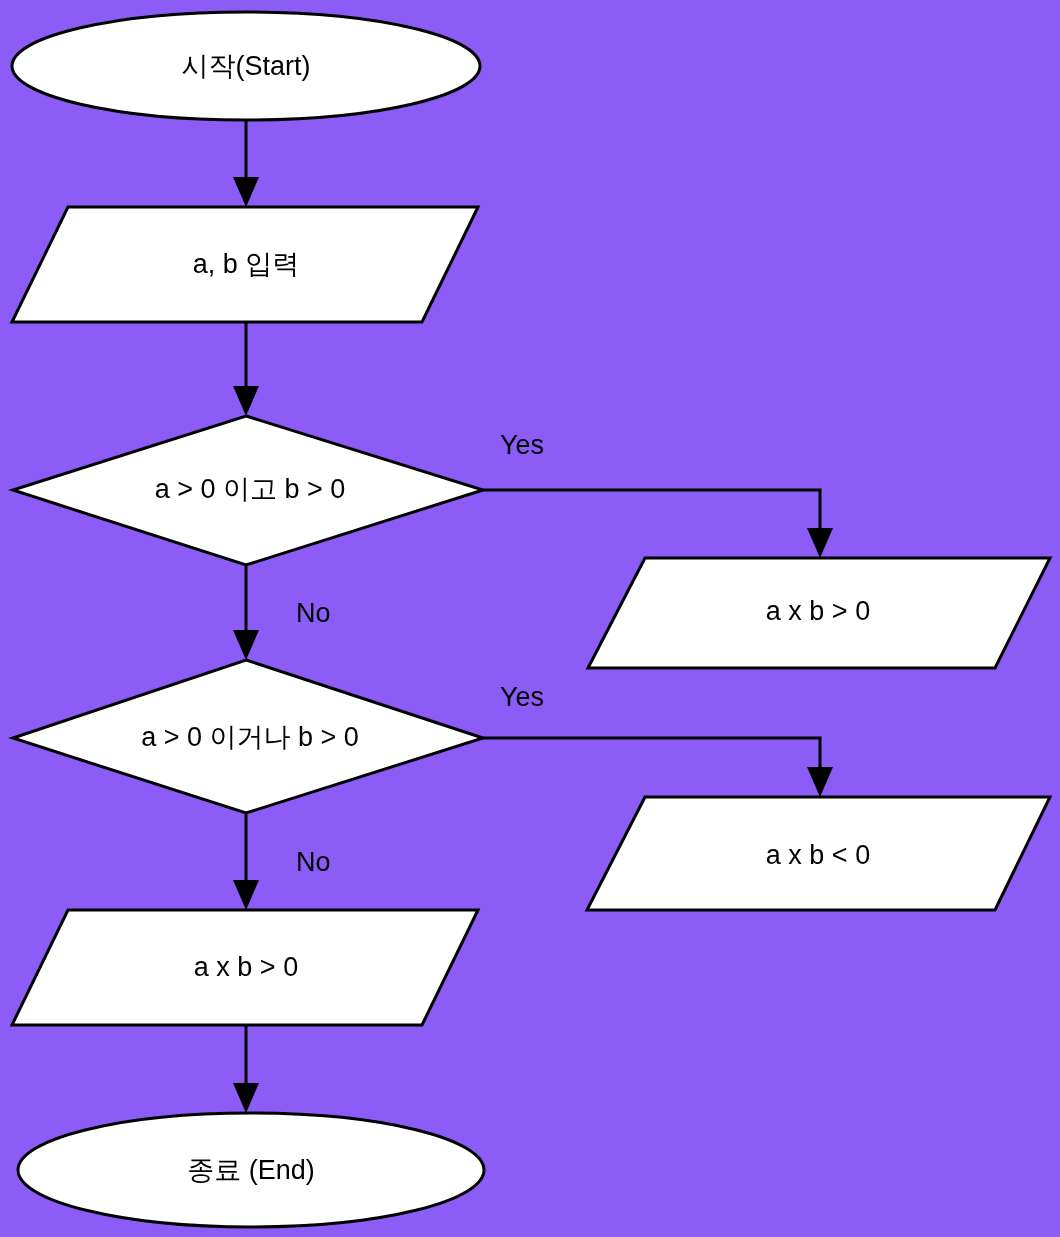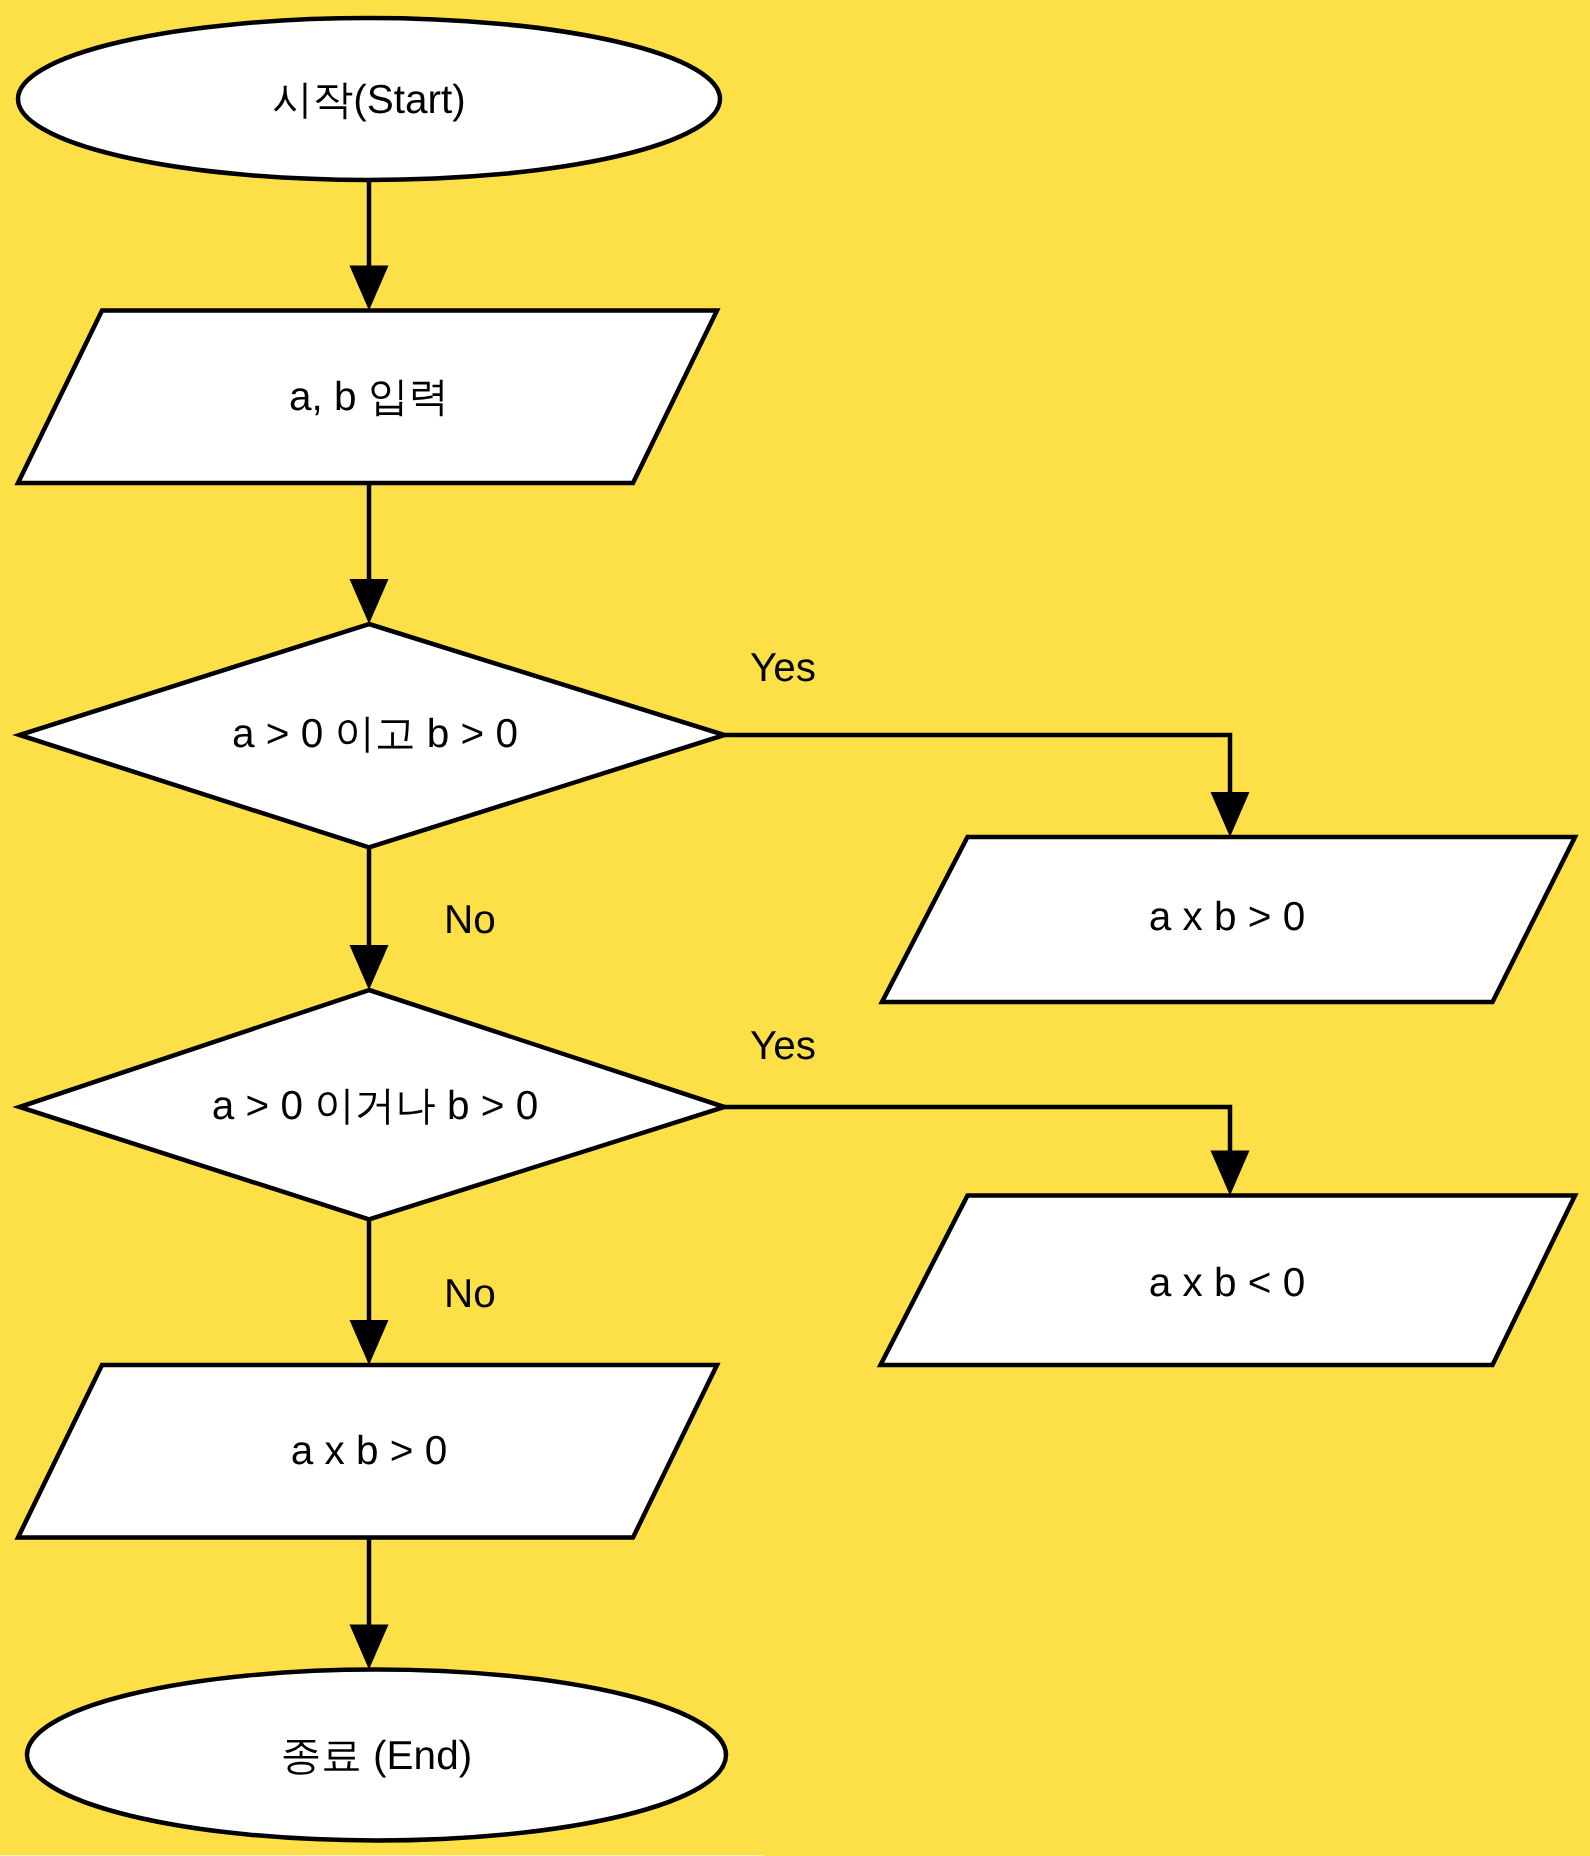--- a/index.html
+++ b/index.html
@@ -9,21 +9,21 @@
   }
   body {
     width: 1060px;
     height: 1237px;
     font-family: "Liberation Sans", "DejaVu Sans", sans-serif;
   }
   #flowchart-root {
     position: relative;
     width: 1060px;
     height: 1237px;
-    background: #fde047;
+    background: #8b5cf6;
   }
   svg#flow-svg {
     display: block;
     width: 1060px;
     height: 1237px;
   }
   .node-shape {
     fill: #ffffff;
     stroke: #000000;
     stroke-width: 3;

